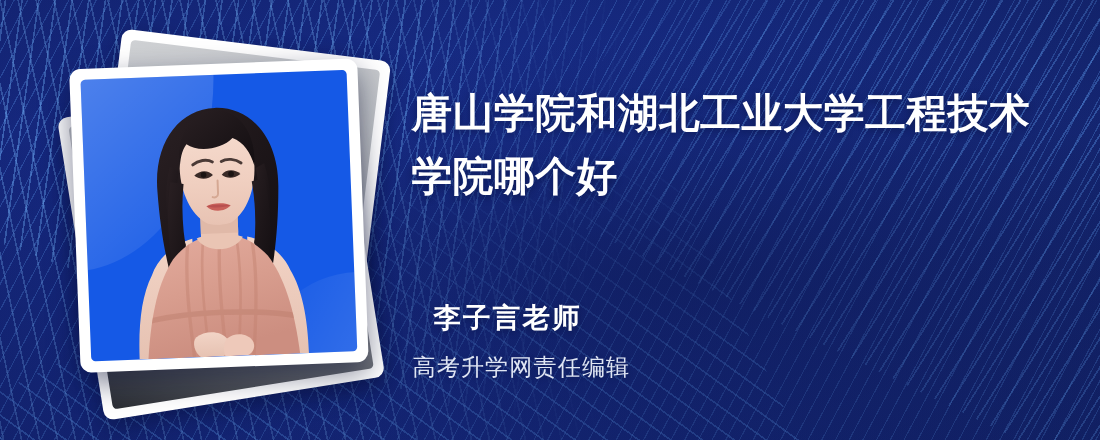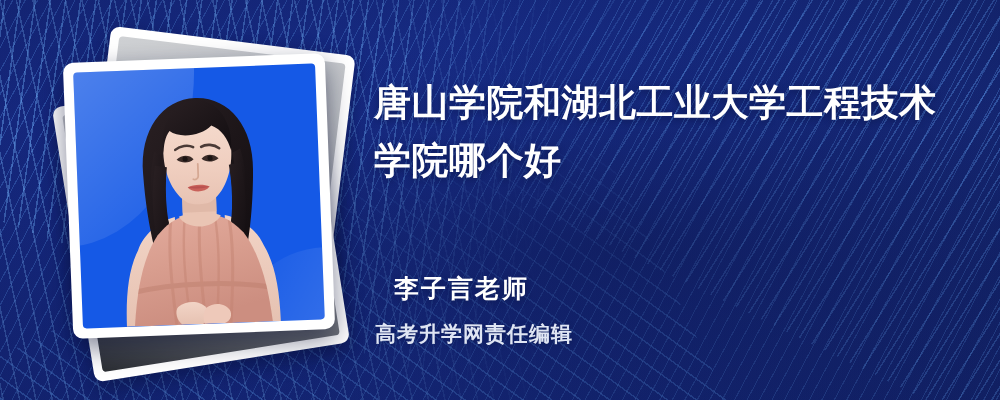--- a/index.html
+++ b/index.html
@@ -212,21 +212,21 @@
     font-weight: 700;
     letter-spacing: 2px;
     text-shadow: 0 2px 6px rgba(6,14,52,0.45);
   }
   .role {
     position: absolute;
     top: 320px;
     left: 1px;
     color: #dfe5f3;
     font-size: 21px;
-    font-weight: 700;
+    font-weight: 400;
     letter-spacing: 1px;
     text-shadow: 0 1px 5px rgba(6,14,52,0.40);
   }
 </style>
 </head>
 <body>
 
 <div id="stage">
 
   <div class="bg-base"></div>

